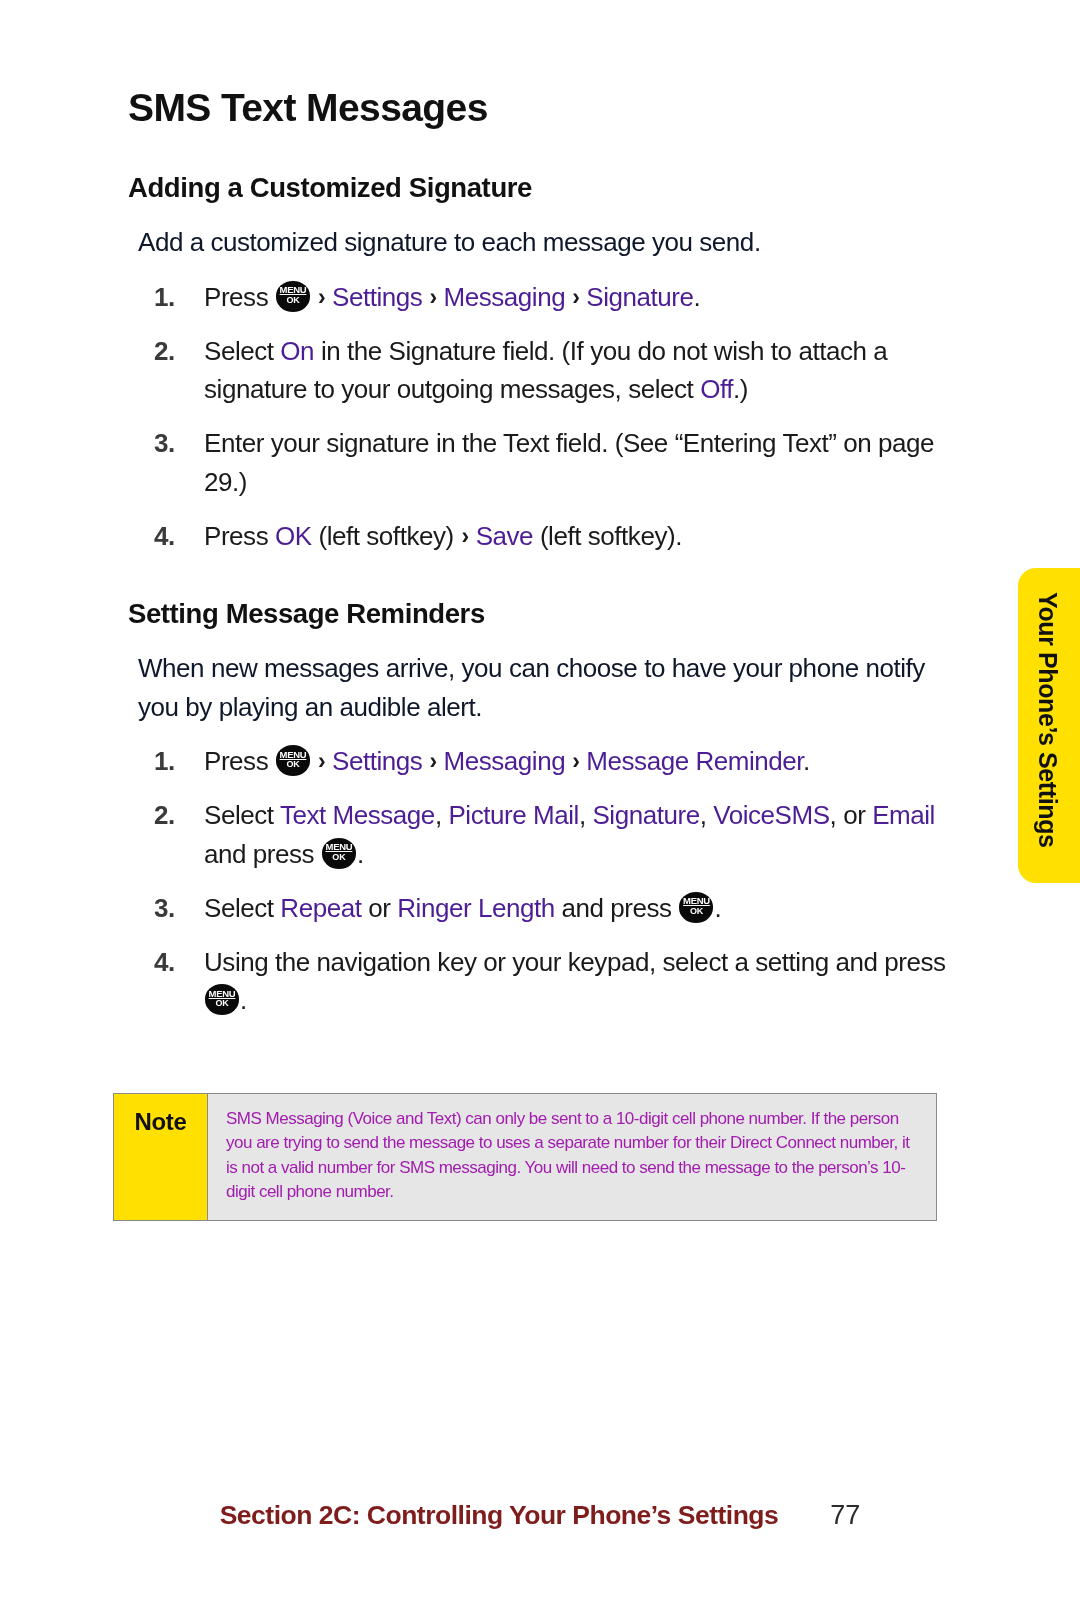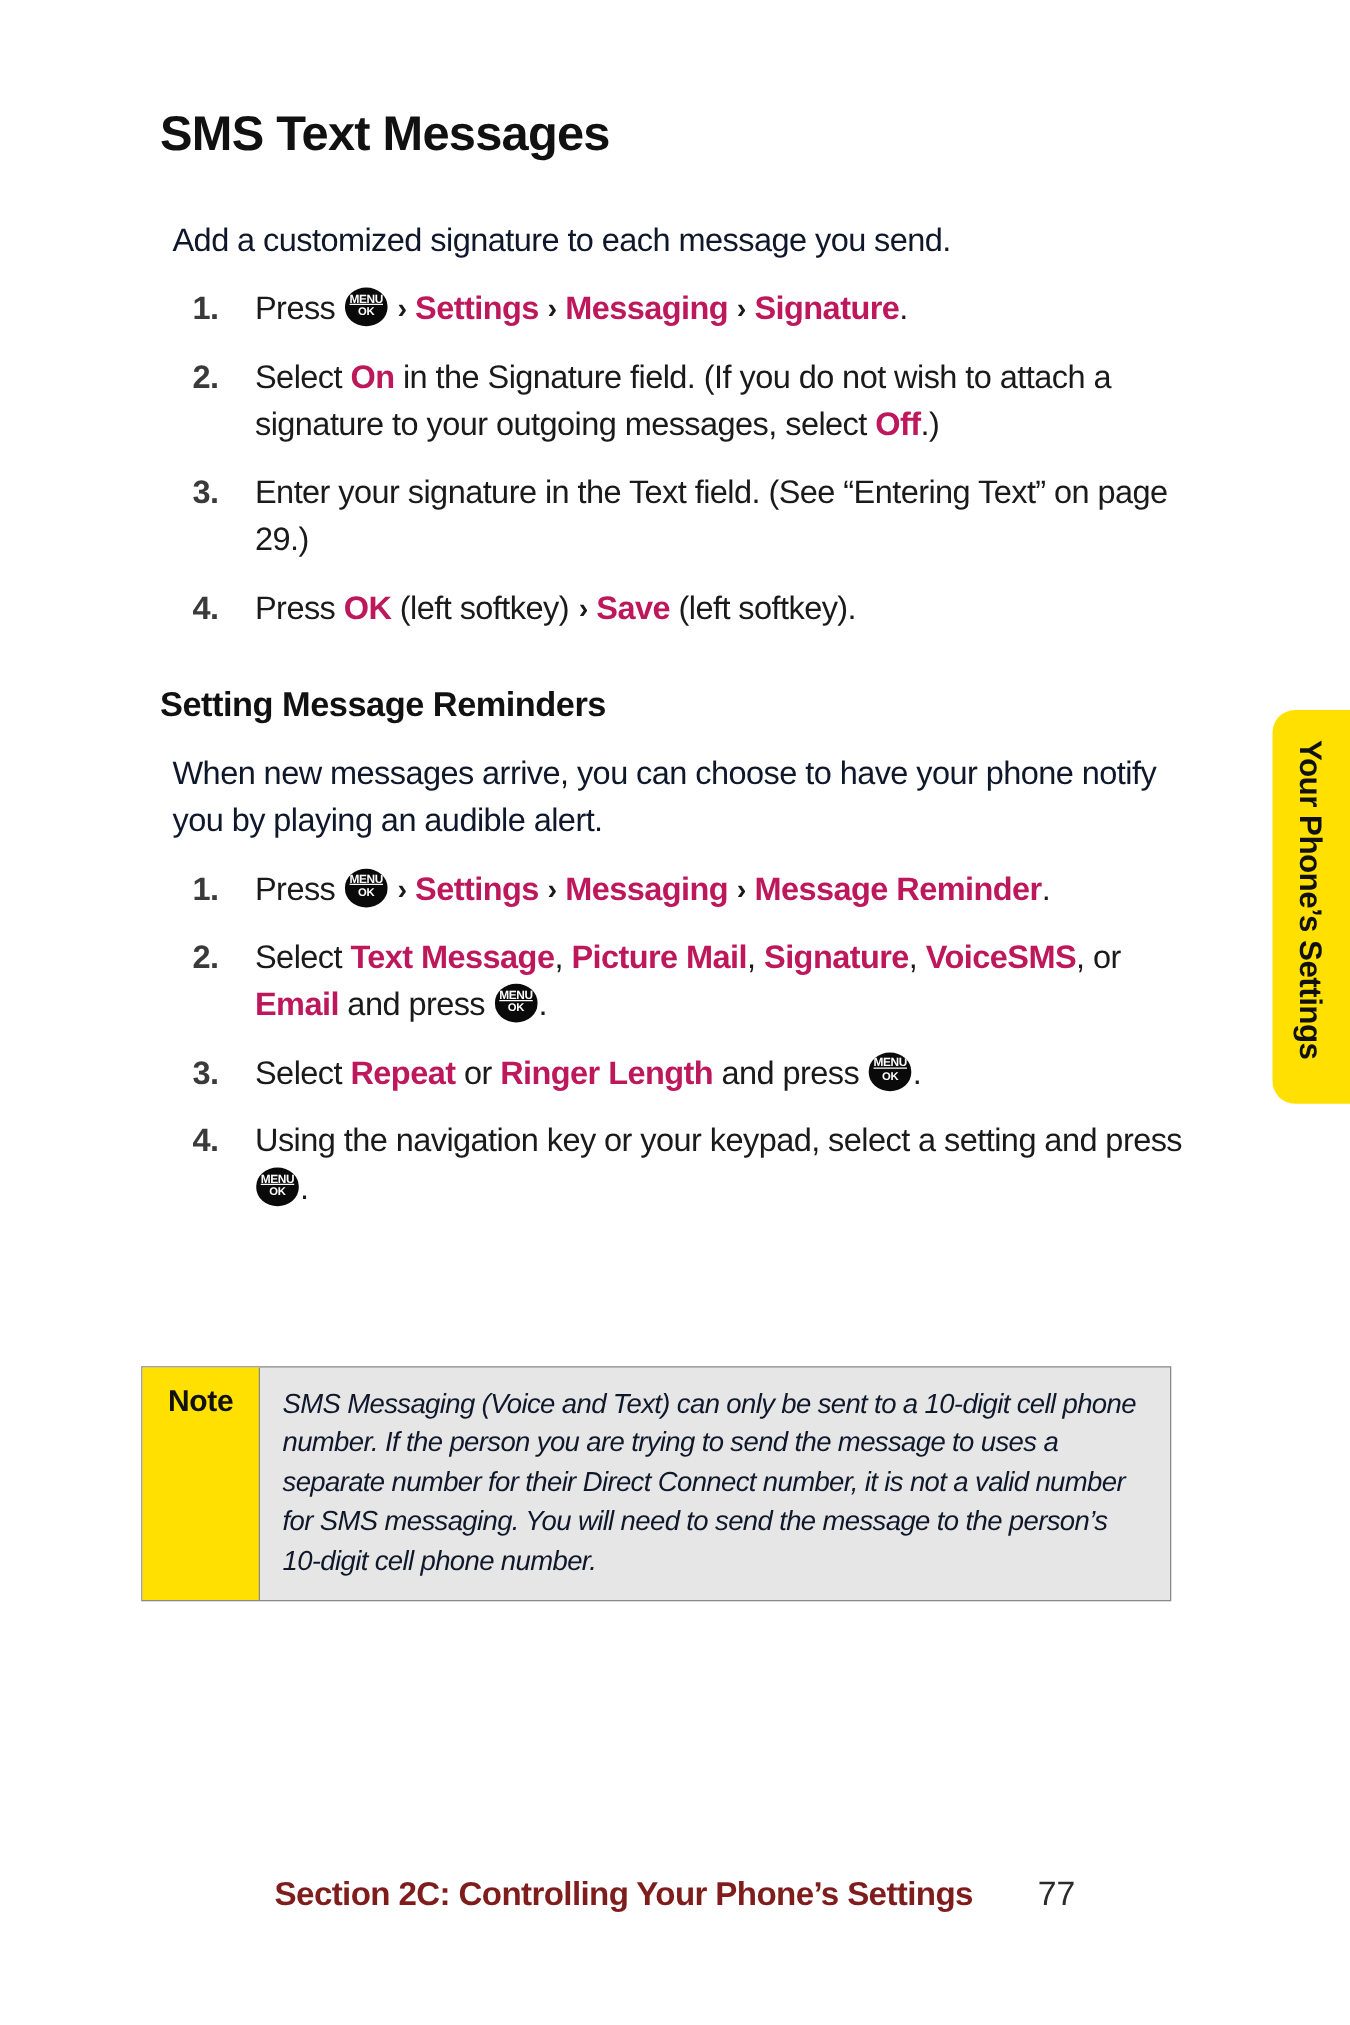--- a/index.html
+++ b/index.html
@@ -75,21 +75,21 @@
     color: #1a1a1a;
   }
   ol.steps > li .num {
     position: absolute;
     left: 26px;
     top: 0;
     font-weight: bold;
     font-size: 26px;
     color: #3a3a3a;
   }
-  b, strong { font-weight: bold; color: #be185d; }
+  b, strong { font-weight: normal; color: #4c1d95; }
 
   .chev {
     font-weight: bold;
     font-size: 23px;
     padding: 0 1px;
     position: relative;
     top: -1px;
   }
 
   
@@ -154,26 +154,25 @@
     font-size: 24px;
     font-weight: bold;
     color: #111111;
     text-align: center;
     letter-spacing: -0.3px;
     line-height: 1.2;
   }
   .note-body {
     flex: 1 1 auto;
     padding: 13px 18px 16px 18px;
-    font-size: 22px;
+    font-size: 17px;
     line-height: 1.43;
     letter-spacing: -0.5px;
-    color: #0f172a;
+    color: #a21caf;
     box-sizing: border-box;
-    font-style: italic;
   }
 
   
   .side-tab {
     position: absolute;
     right: 0px;
     top: 568px;
     width: 62px;
     height: 315px;
     background: #ffe000;
@@ -219,20 +218,21 @@
 </head>
 <body>
 
 <div class="page">
 
   <div class="content">
 
     <h1 class="page-title">SMS Text Messages</h1>
 
     <div>
+      <h2 class="section-heading">Adding a Customized Signature</h2>
       <p class="body-text">Add a customized signature to each message you send.</p>
       <ol class="steps">
           <li><span class="num">1.</span>Press <span class="menukey"><span class="mk-top">MENU</span><span class="mk-bot">OK</span></span><span class="chev"> › </span><b>Settings</b><span class="chev"> › </span><b>Messaging</b><span class="chev"> › </span><b>Signature</b>.</li>
           <li><span class="num">2.</span>Select <b>On</b> in the Signature field. (If you do not wish to attach a signature to your outgoing messages, select <b>Off</b>.)</li>
           <li><span class="num">3.</span>Enter your signature in the Text field. (See “Entering Text” on page 29.)</li>
           <li><span class="num">4.</span>Press <b>OK</b> (left softkey) <span class="chev"> › </span><b>Save</b> (left softkey).</li>
         </ol>
     </div>
 
     <div>

